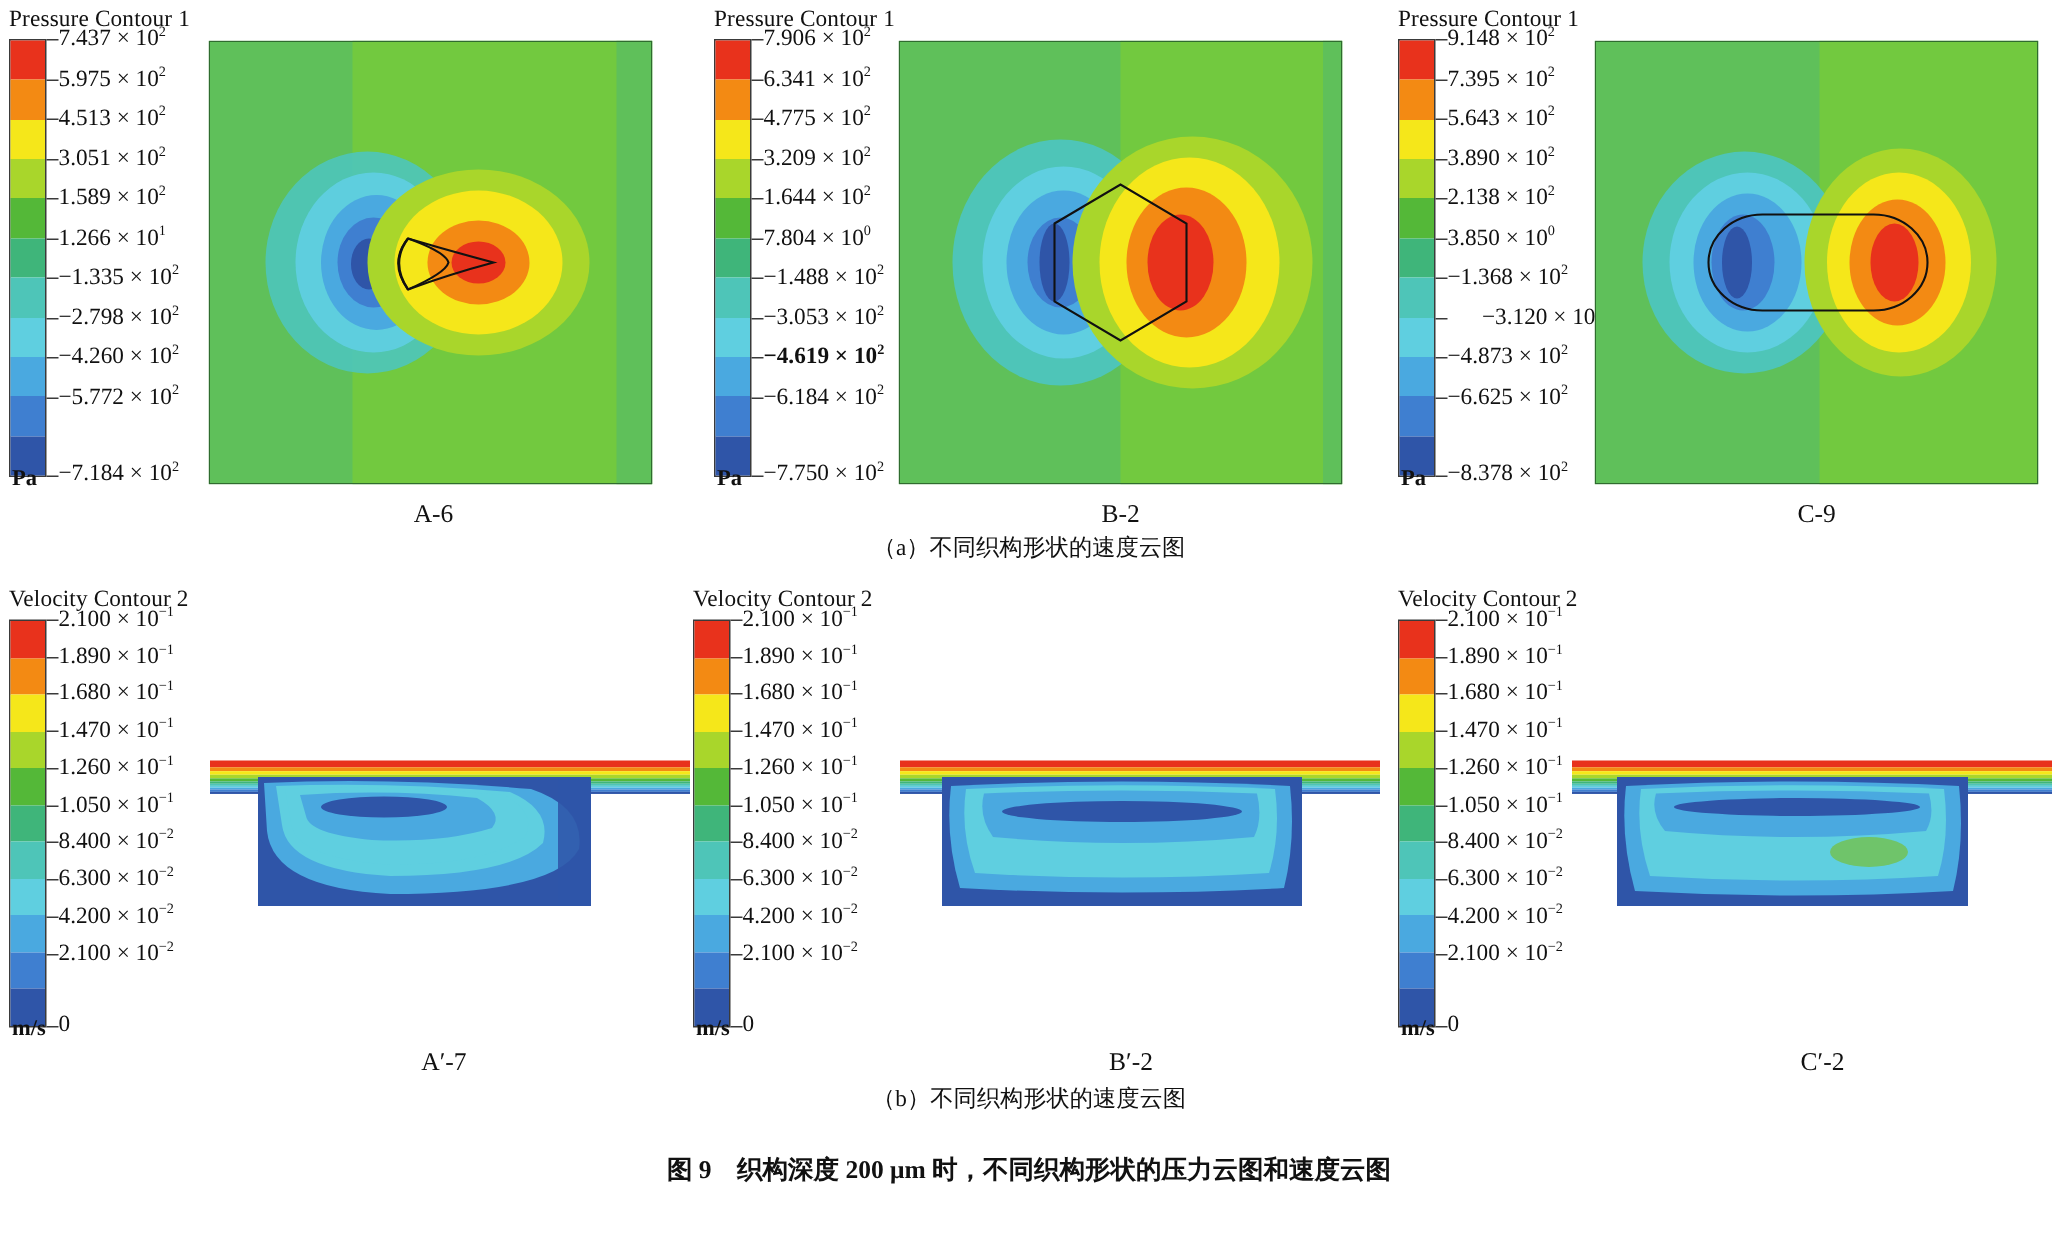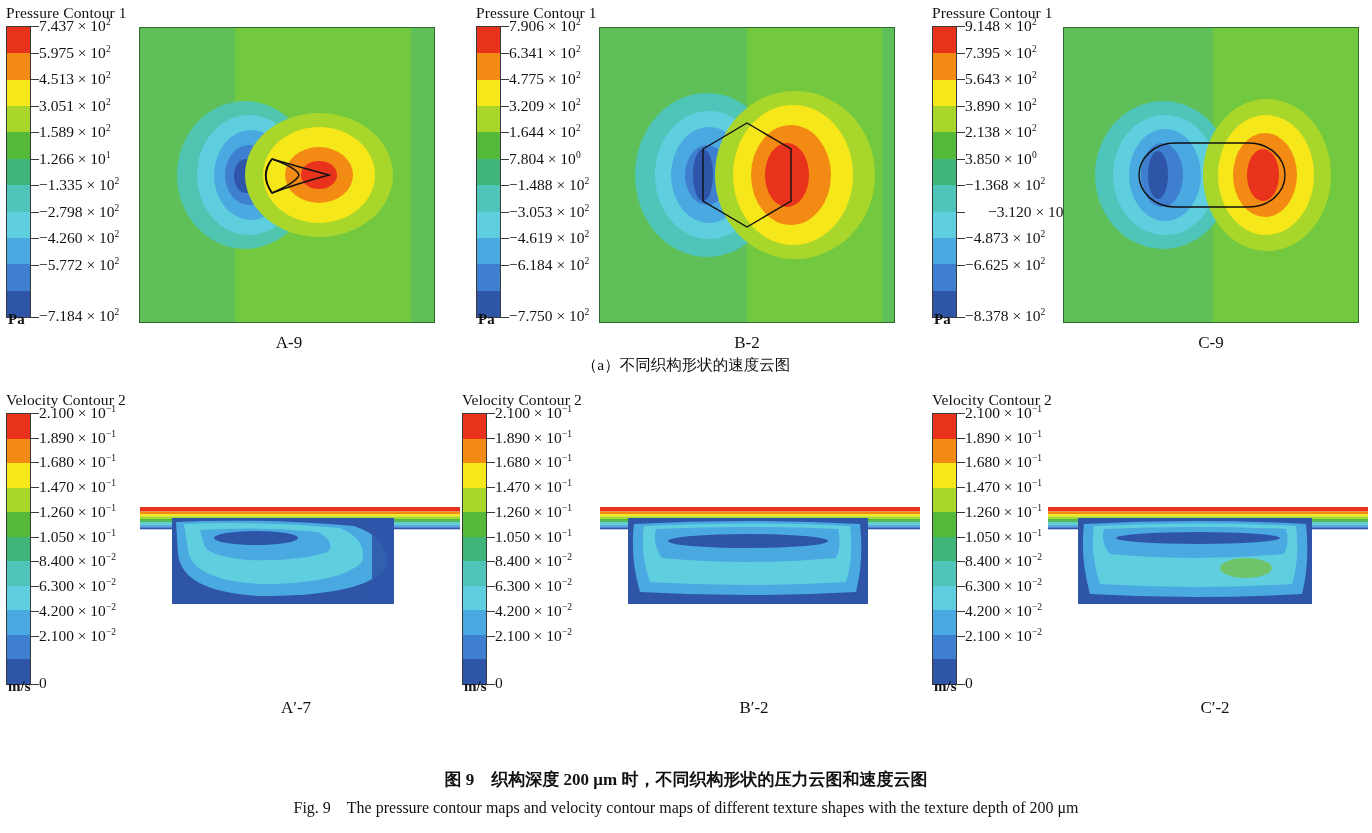--- a/index.html
+++ b/index.html
@@ -143,21 +143,21 @@
         </div>
       <div class="labels" id="lb-p1" style="height:292px;">
           <div class="lab" style="top: 0px;">7.906 × 10<sup>2</sup></div>
           <div class="lab" style="top: 26.5455px;">6.341 × 10<sup>2</sup></div>
           <div class="lab" style="top: 53.0909px;">4.775 × 10<sup>2</sup></div>
           <div class="lab" style="top: 79.6364px;">3.209 × 10<sup>2</sup></div>
           <div class="lab" style="top: 106.182px;">1.644 × 10<sup>2</sup></div>
           <div class="lab" style="top: 132.727px;">7.804 × 10<sup>0</sup></div>
           <div class="lab" style="top: 159.273px;">−1.488 × 10<sup>2</sup></div>
           <div class="lab" style="top: 185.818px;">−3.053 × 10<sup>2</sup></div>
-          <div class="lab" style="top: 212.364px;">−4.619 × 10<sup>2</sup></div>
+          <div class="lab" style="top: 212.364px; font-weight: bold;">−4.619 × 10<sup>2</sup></div>
           <div class="lab" style="top: 238.909px;">−6.184 × 10<sup>2</sup></div>
           <div class="lab" style="top: 289.876px;">−7.750 × 10<sup>2</sup></div>
         </div>
     </div>
     <div class="unit" style="left:2px;top:307px;">Pa</div>
   </div>
 
   <div class="panel" style="left:932px;top:4px;">
     <div class="panel-title">Pressure Contour 1</div>
     <div class="legend" style="width:150px;height:292px;margin-top:4px;">
@@ -277,21 +277,21 @@
         <ellipse cx="203" cy="148" rx="48" ry="60" fill="#f5e71a"></ellipse>
         <ellipse cx="202" cy="148" rx="32" ry="42" fill="#f38a13"></ellipse>
         <ellipse cx="200" cy="148" rx="16" ry="26" fill="#e8321c"></ellipse>
 
         <path d="M 112 116 L 186 116 A 36 32 0 0 1 186 180 L 112 180 A 36 32 0 0 1 112 116 Z" fill="none" stroke="#111" stroke-width="1.4"></path>
         <rect x="0.5" y="0.5" width="295" height="295" fill="none" stroke="#2f6b2f" stroke-width="1"></rect>
       </g>
     </svg>
   </div>
 
-  <div class="sublabel" style="left:239px;top:333px;width:100px;">A-9</div>
+  <div class="sublabel" style="left:239px;top:333px;width:100px;">A-6</div>
   <div class="sublabel" style="left:697px;top:333px;width:100px;">B-2</div>
   <div class="sublabel" style="left:1161px;top:333px;width:100px;">C-9</div>
   <div class="rowcap" style="left:0;top:355px;">（a）不同织构形状的速度云图</div>
 
   <div class="panel" style="left:6px;top:391px;">
     <div class="panel-title">Velocity Contour 2</div>
     <div class="legend" style="width:150px;height:272px;margin-top:4px;">
       <div class="cbar" id="cb-v0" style="height:272px;">
           <span style="background: rgb(232, 50, 28);"></span>
           <span style="background: rgb(243, 138, 19);"></span>
@@ -509,17 +509,17 @@
         <ellipse cx="150" cy="42" rx="82" ry="6" fill="#2f55a8"></ellipse>
         <ellipse cx="198" cy="72" rx="26" ry="10" fill="#6fc46a"></ellipse>
         <rect x="30" y="22" width="234" height="1.4" fill="#2f55a8"></rect>
       </g>
     </svg>
   </div>
 
   <div class="sublabel" style="left:236px;top:698px;width:120px;">A′-7</div>
   <div class="sublabel" style="left:694px;top:698px;width:120px;">B′-2</div>
   <div class="sublabel" style="left:1155px;top:698px;width:120px;">C′-2</div>
+  <div class="rowcap" style="left:0;top:722px;">（b）不同织构形状的速度云图</div>
 
   <div class="figcap cn" style="left:0;top:768px;">图 9　织构深度 200 μm 时，不同织构形状的压力云图和速度云图</div>
-  <div class="figcap en" style="left:0;top:798px;">Fig. 9　The pressure contour maps and velocity contour maps of different texture shapes with the texture depth of 200 μm</div>
 
 </div>
 
 </body></html>

